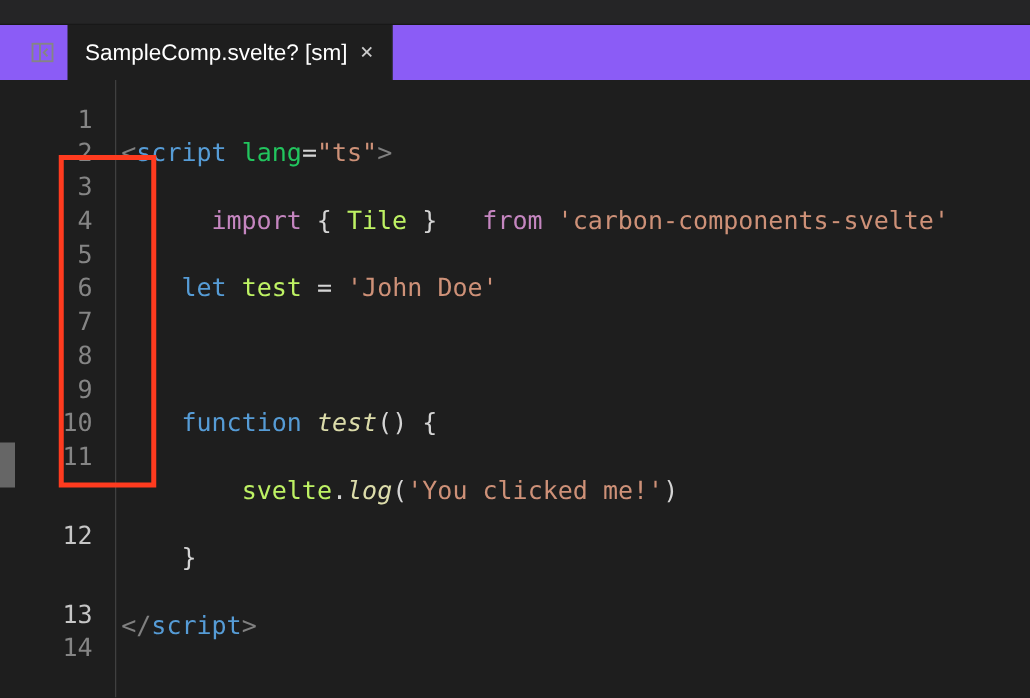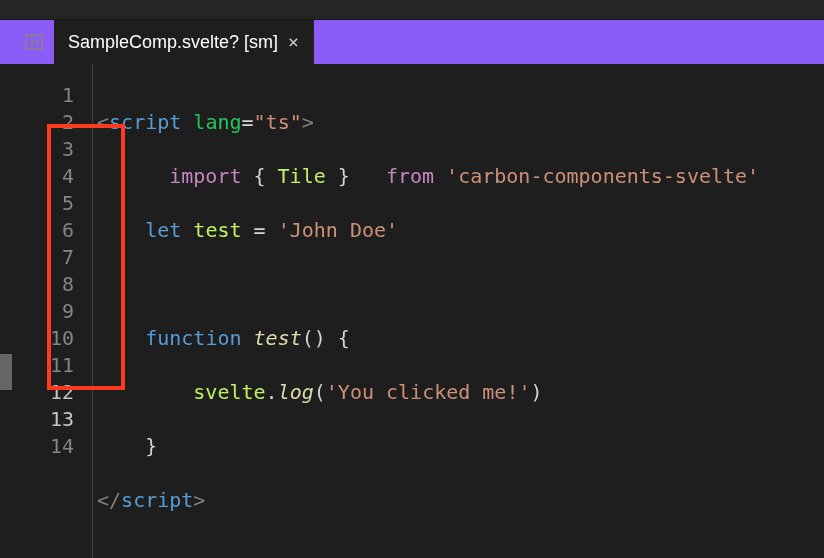--- a/index.html
+++ b/index.html
@@ -85,20 +85,21 @@
     .line-number {
       text-align: right;
       padding-right: 18px;
       color: #858585;
       font-size: 20px;
       line-height: 27px;
       font-family: 'Menlo', 'Consolas', monospace;
     }
     .line-number.current {
       color: #c6c6c6;
+      margin-top: 36px;
     }
     .highlight-box {
       position: absolute;
       border: 4px solid #ff3b1f;
       pointer-events: none;
       left: 47px;
       top: 60px;
       width: 78px;
       height: 266px;
       z-index: 10;

